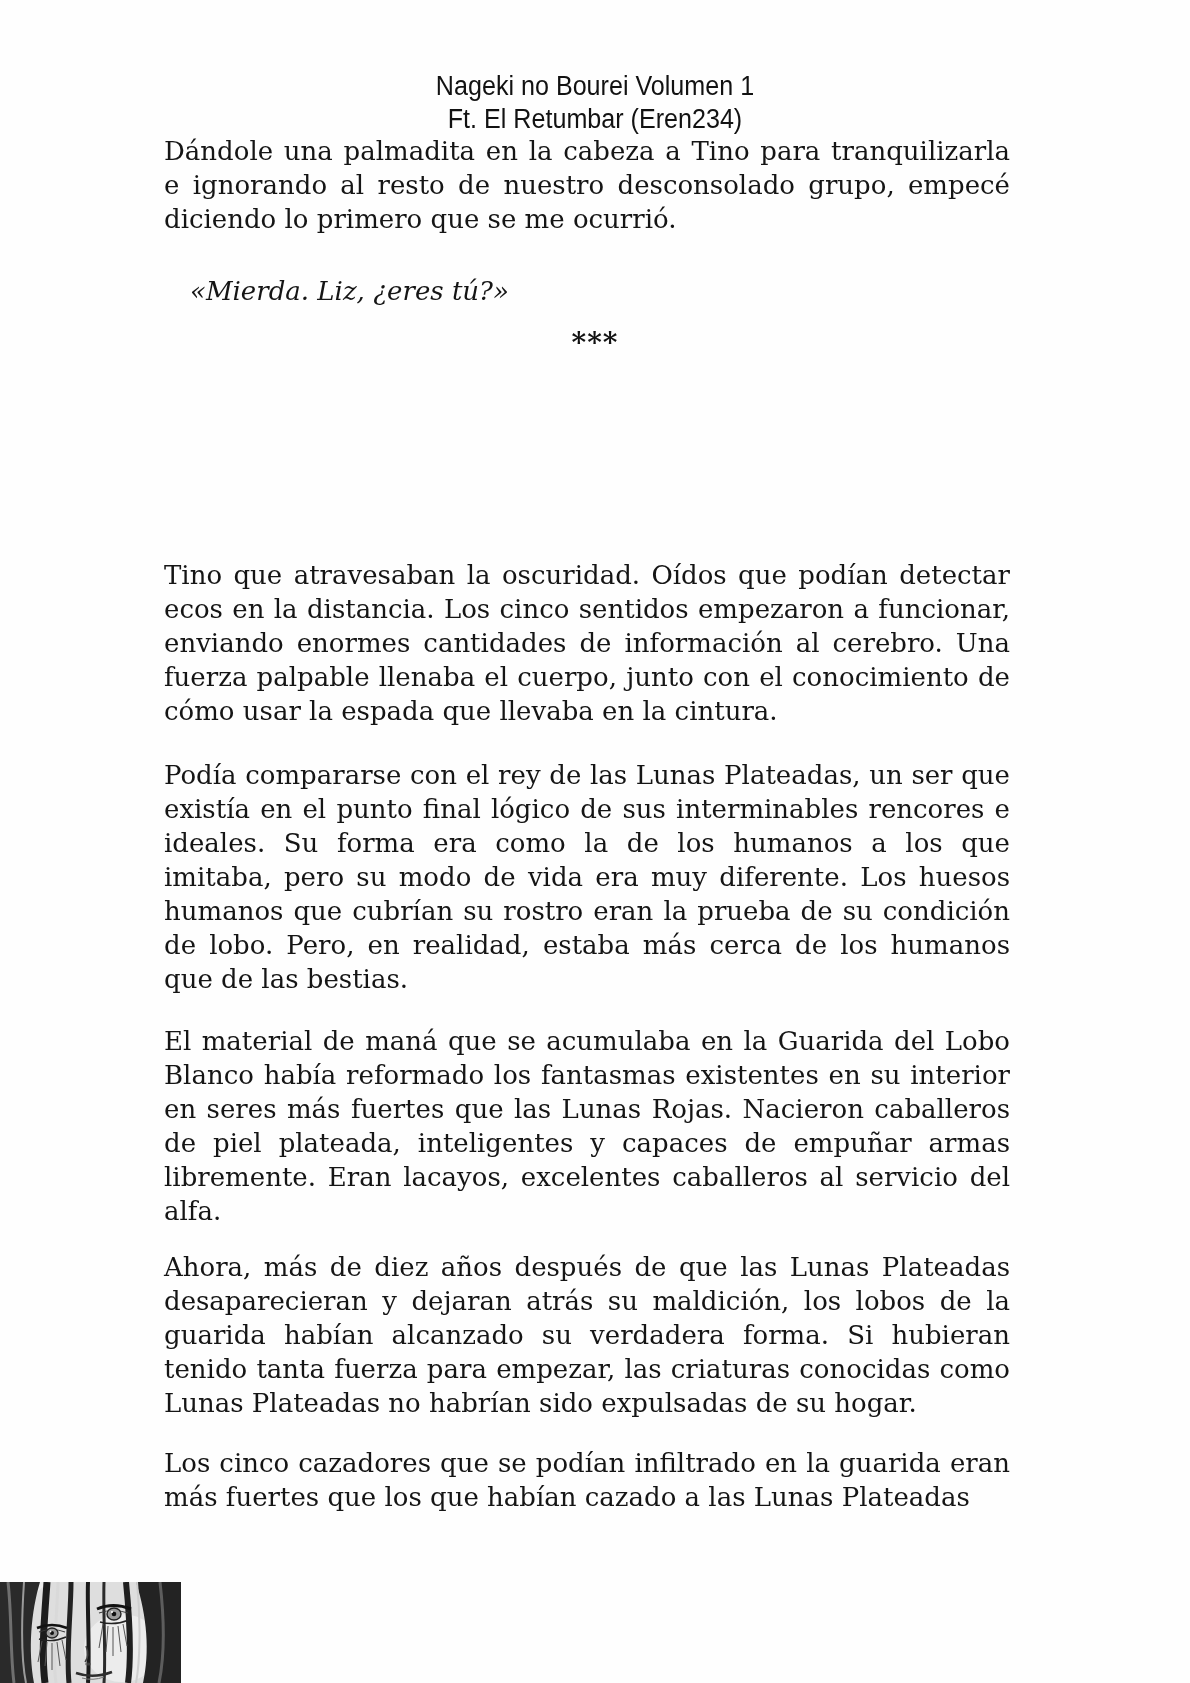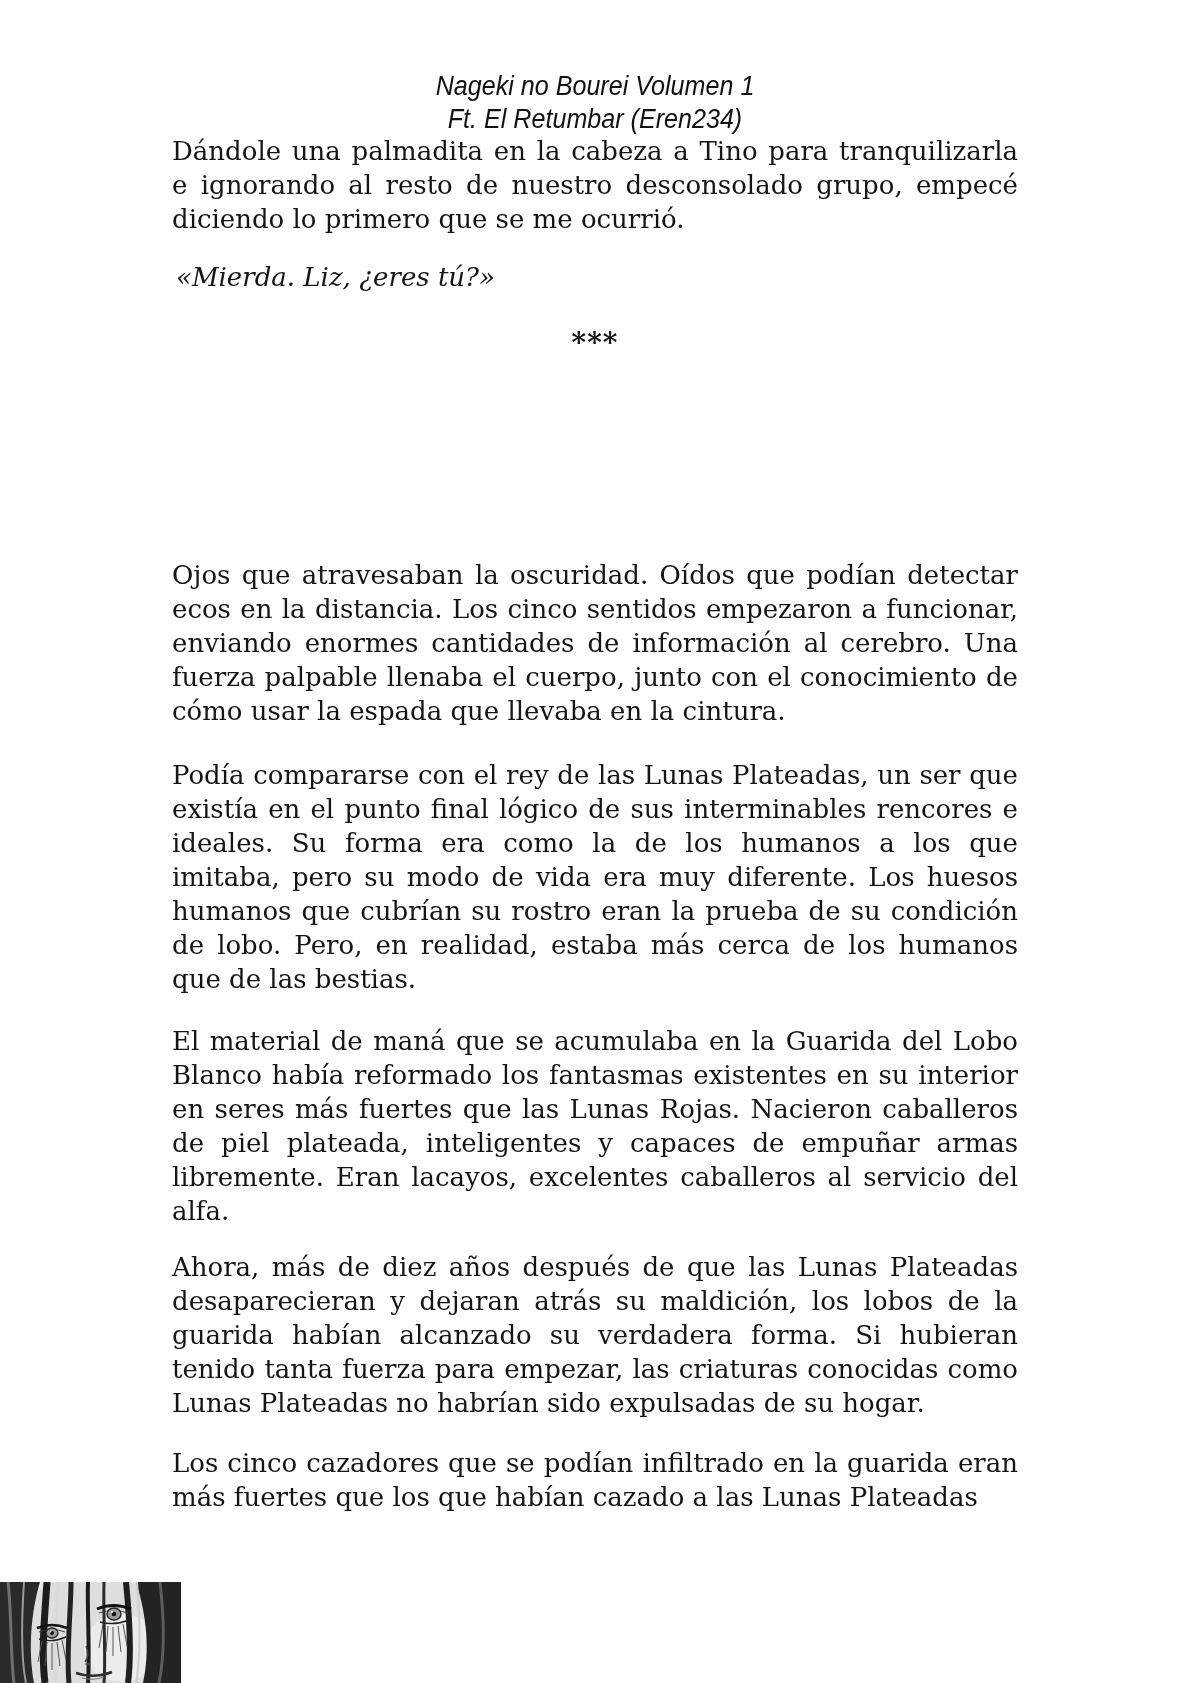--- a/index.html
+++ b/index.html
@@ -20,41 +20,40 @@
     position: absolute;
     top: 70px;
     left: 0;
     width: 100%;
     text-align: center;
     font-family: "Liberation Sans", sans-serif;
     font-size: 27px;
     line-height: 33px;
     font-weight: 400;
     color: #121212;
-    font-style: italic;
   }
   .hline {
     transform: scaleX(0.93);
     transform-origin: 50% 50%;
   }
   .para {
     position: absolute;
-    left: 172px;
+    left: 164px;
     width: 846px;
     margin: 0;
     font-size: 26px;
     line-height: 34px;
     text-align: justify;
     color: #151515;
   }
   .quote {
     position: absolute;
     left: 172px;
     width: 846px;
-    margin: 4px;
+    margin: 18px;
     font-size: 26px;
     line-height: 34px;
     font-style: italic;
     text-align: left;
     color: #151515;
   }
   .stars {
     position: absolute;
     left: 0;
     width: 100%;
@@ -85,21 +84,21 @@
     <div class="hline">Ft. El Retumbar (Eren234)</div>
   </div>
 
   <p class="para" style="top:134px">Dándole una palmadita en la cabeza a Tino para tranquilizarla e ignorando al resto de nuestro desconsolado grupo, empecé diciendo lo primero que se me ocurrió.</p>
 
   <p class="quote" style="top:256px">«Mierda. Liz, ¿eres tú?»</p>
 
   <div class="stars" style="top:326px">***</div>
 
 
-  <p class="para" style="top:558px">Ojos que atravesaban la oscuridad. Oídos que podían detectar ecos en la distancia. Los cinco sentidos empezaron a funcionar, enviando enormes cantidades de información al cerebro. Una fuerza palpable llenaba el cuerpo, junto con el conocimiento de cómo usar la espada que llevaba en la cintura.</p>
+  <p class="para" style="top:558px">Tino que atravesaban la oscuridad. Oídos que podían detectar ecos en la distancia. Los cinco sentidos empezaron a funcionar, enviando enormes cantidades de información al cerebro. Una fuerza palpable llenaba el cuerpo, junto con el conocimiento de cómo usar la espada que llevaba en la cintura.</p>
 
   <p class="para" style="top:758px">Podía compararse con el rey de las Lunas Plateadas, un ser que existía en el punto final lógico de sus interminables rencores e ideales. Su forma era como la de los humanos a los que imitaba, pero su modo de vida era muy diferente. Los huesos humanos que cubrían su rostro eran la prueba de su condición de lobo. Pero, en realidad, estaba más cerca de los humanos que de las bestias.</p>
 
   <p class="para" style="top:1250px">Ahora, más de diez años después de que las Lunas Plateadas desaparecieran y dejaran atrás su maldición, los lobos de la guarida habían alcanzado su verdadera forma. Si hubieran tenido tanta fuerza para empezar, las criaturas conocidas como Lunas Plateadas no habrían sido expulsadas de su hogar.</p>
 
   <p class="para" style="top:1024px">El material de maná que se acumulaba en la Guarida del Lobo Blanco había reformado los fantasmas existentes en su interior en seres más fuertes que las Lunas Rojas. Nacieron caballeros de piel plateada, inteligentes y capaces de empuñar armas libremente. Eran lacayos, excelentes caballeros al servicio del alfa.</p>
 
   <p class="para" style="top:1446px">Los cinco cazadores que se podían infiltrado en la guarida eran más fuertes que los que habían cazado a las Lunas Plateadas</p>
 
   <svg class="illus" viewBox="0 0 181 101" preserveAspectRatio="none" xmlns="http://www.w3.org/2000/svg">

